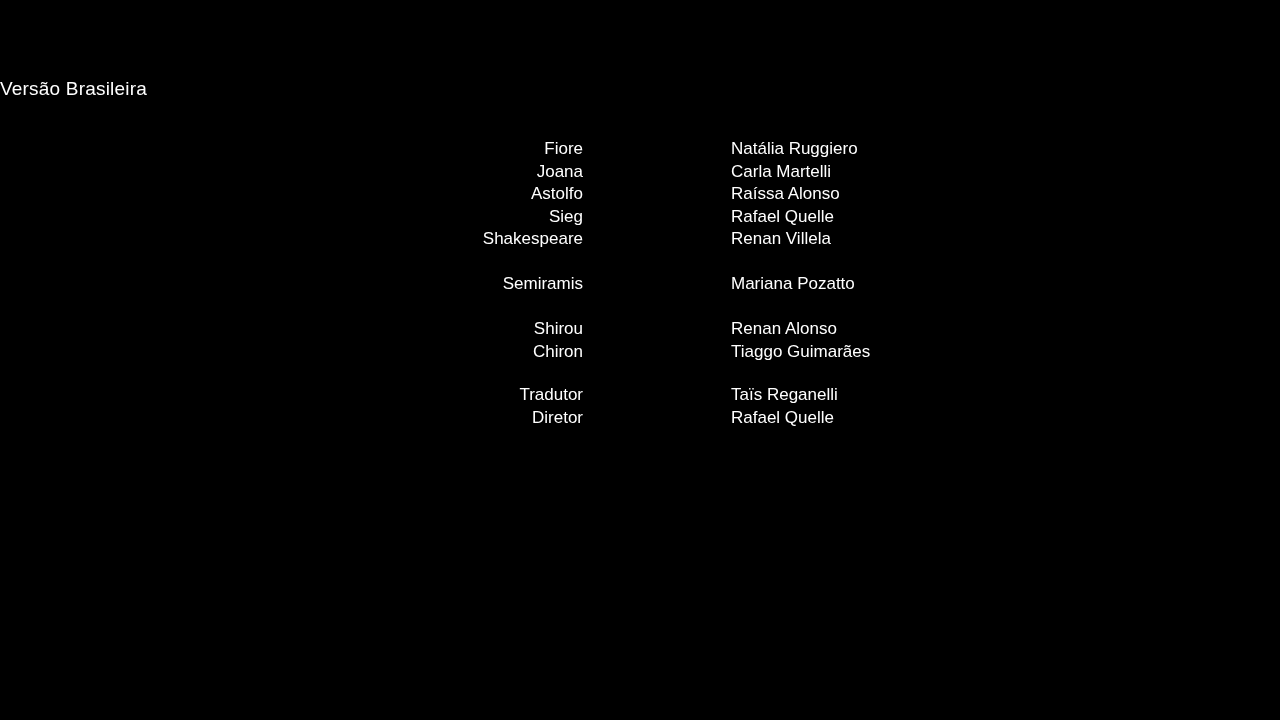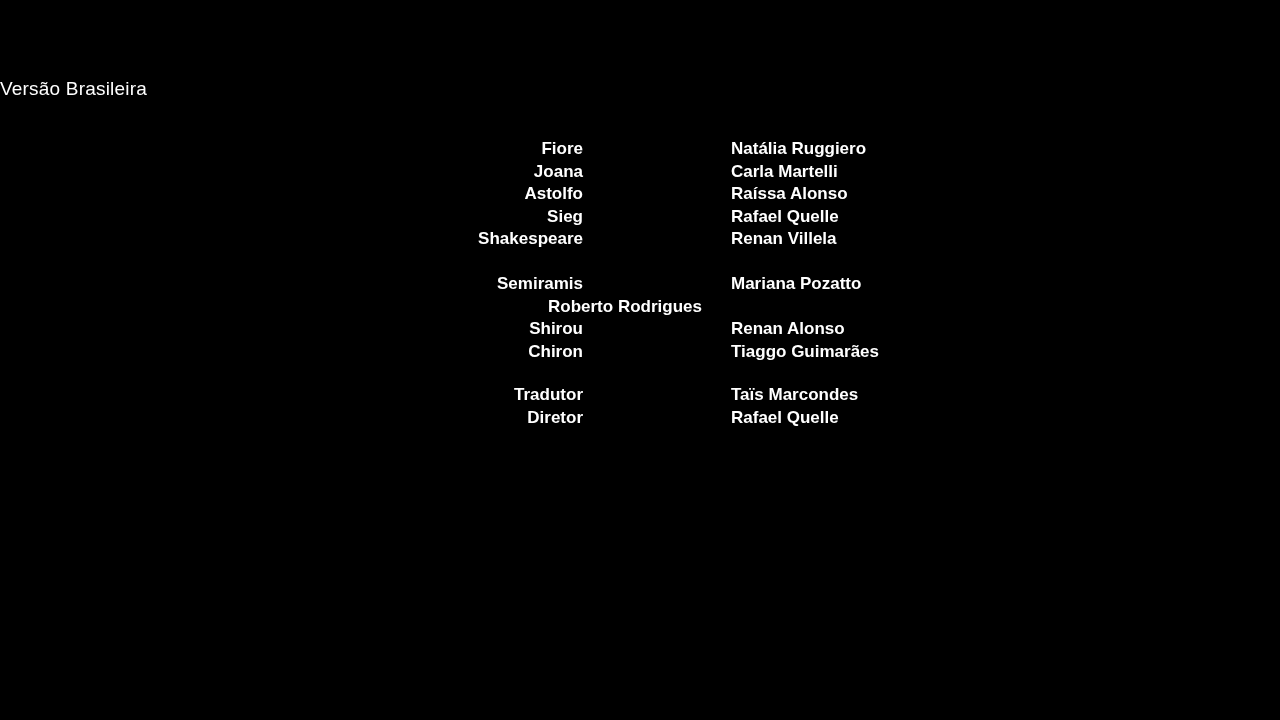--- a/index.html
+++ b/index.html
@@ -37,21 +37,20 @@
     left: 400px;
     width: 480px;
   }
   .block-cast { top: 138px; }
   .block-staff { top: 384px; }
   .credit-row {
     display: flex;
     align-items: flex-end;
     line-height: 22.5px;
     height: 22.5px;
-    font-weight: bold;
   }
   .role {
     width: 183px;
     text-align: right;
     font-size: 17px;
     color: #ffffff;
     white-space: nowrap;
   }
   .spacer {
     width: 121px;
@@ -101,39 +100,38 @@
     <div class="credit-row">
       <div class="spacer"></div>
     </div>
     <div class="credit-row">
       <div class="role">Semiramis</div>
       <div class="spacer"></div>
       <div class="person">Mariana Pozatto</div>
     </div>
     <div class="credit-row">
       <div class="spacer"></div>
-      <div class="person">Roberto Rodrigues</div>
     </div>
     <div class="credit-row">
       <div class="role">Shirou</div>
       <div class="spacer"></div>
       <div class="person">Renan Alonso</div>
     </div>
     <div class="credit-row">
       <div class="role">Chiron</div>
       <div class="spacer"></div>
       <div class="person">Tiaggo Guimarães</div>
     </div>
   </div>
 
   <div class="credits-block block-staff">
     <div class="credit-row">
       <div class="role">Tradutor</div>
       <div class="spacer"></div>
-      <div class="person">Taïs Marcondes</div>
+      <div class="person">Taïs Reganelli</div>
     </div>
     <div class="credit-row">
       <div class="role">Diretor</div>
       <div class="spacer"></div>
       <div class="person">Rafael Quelle</div>
     </div>
   </div>
 
 </div>
 

